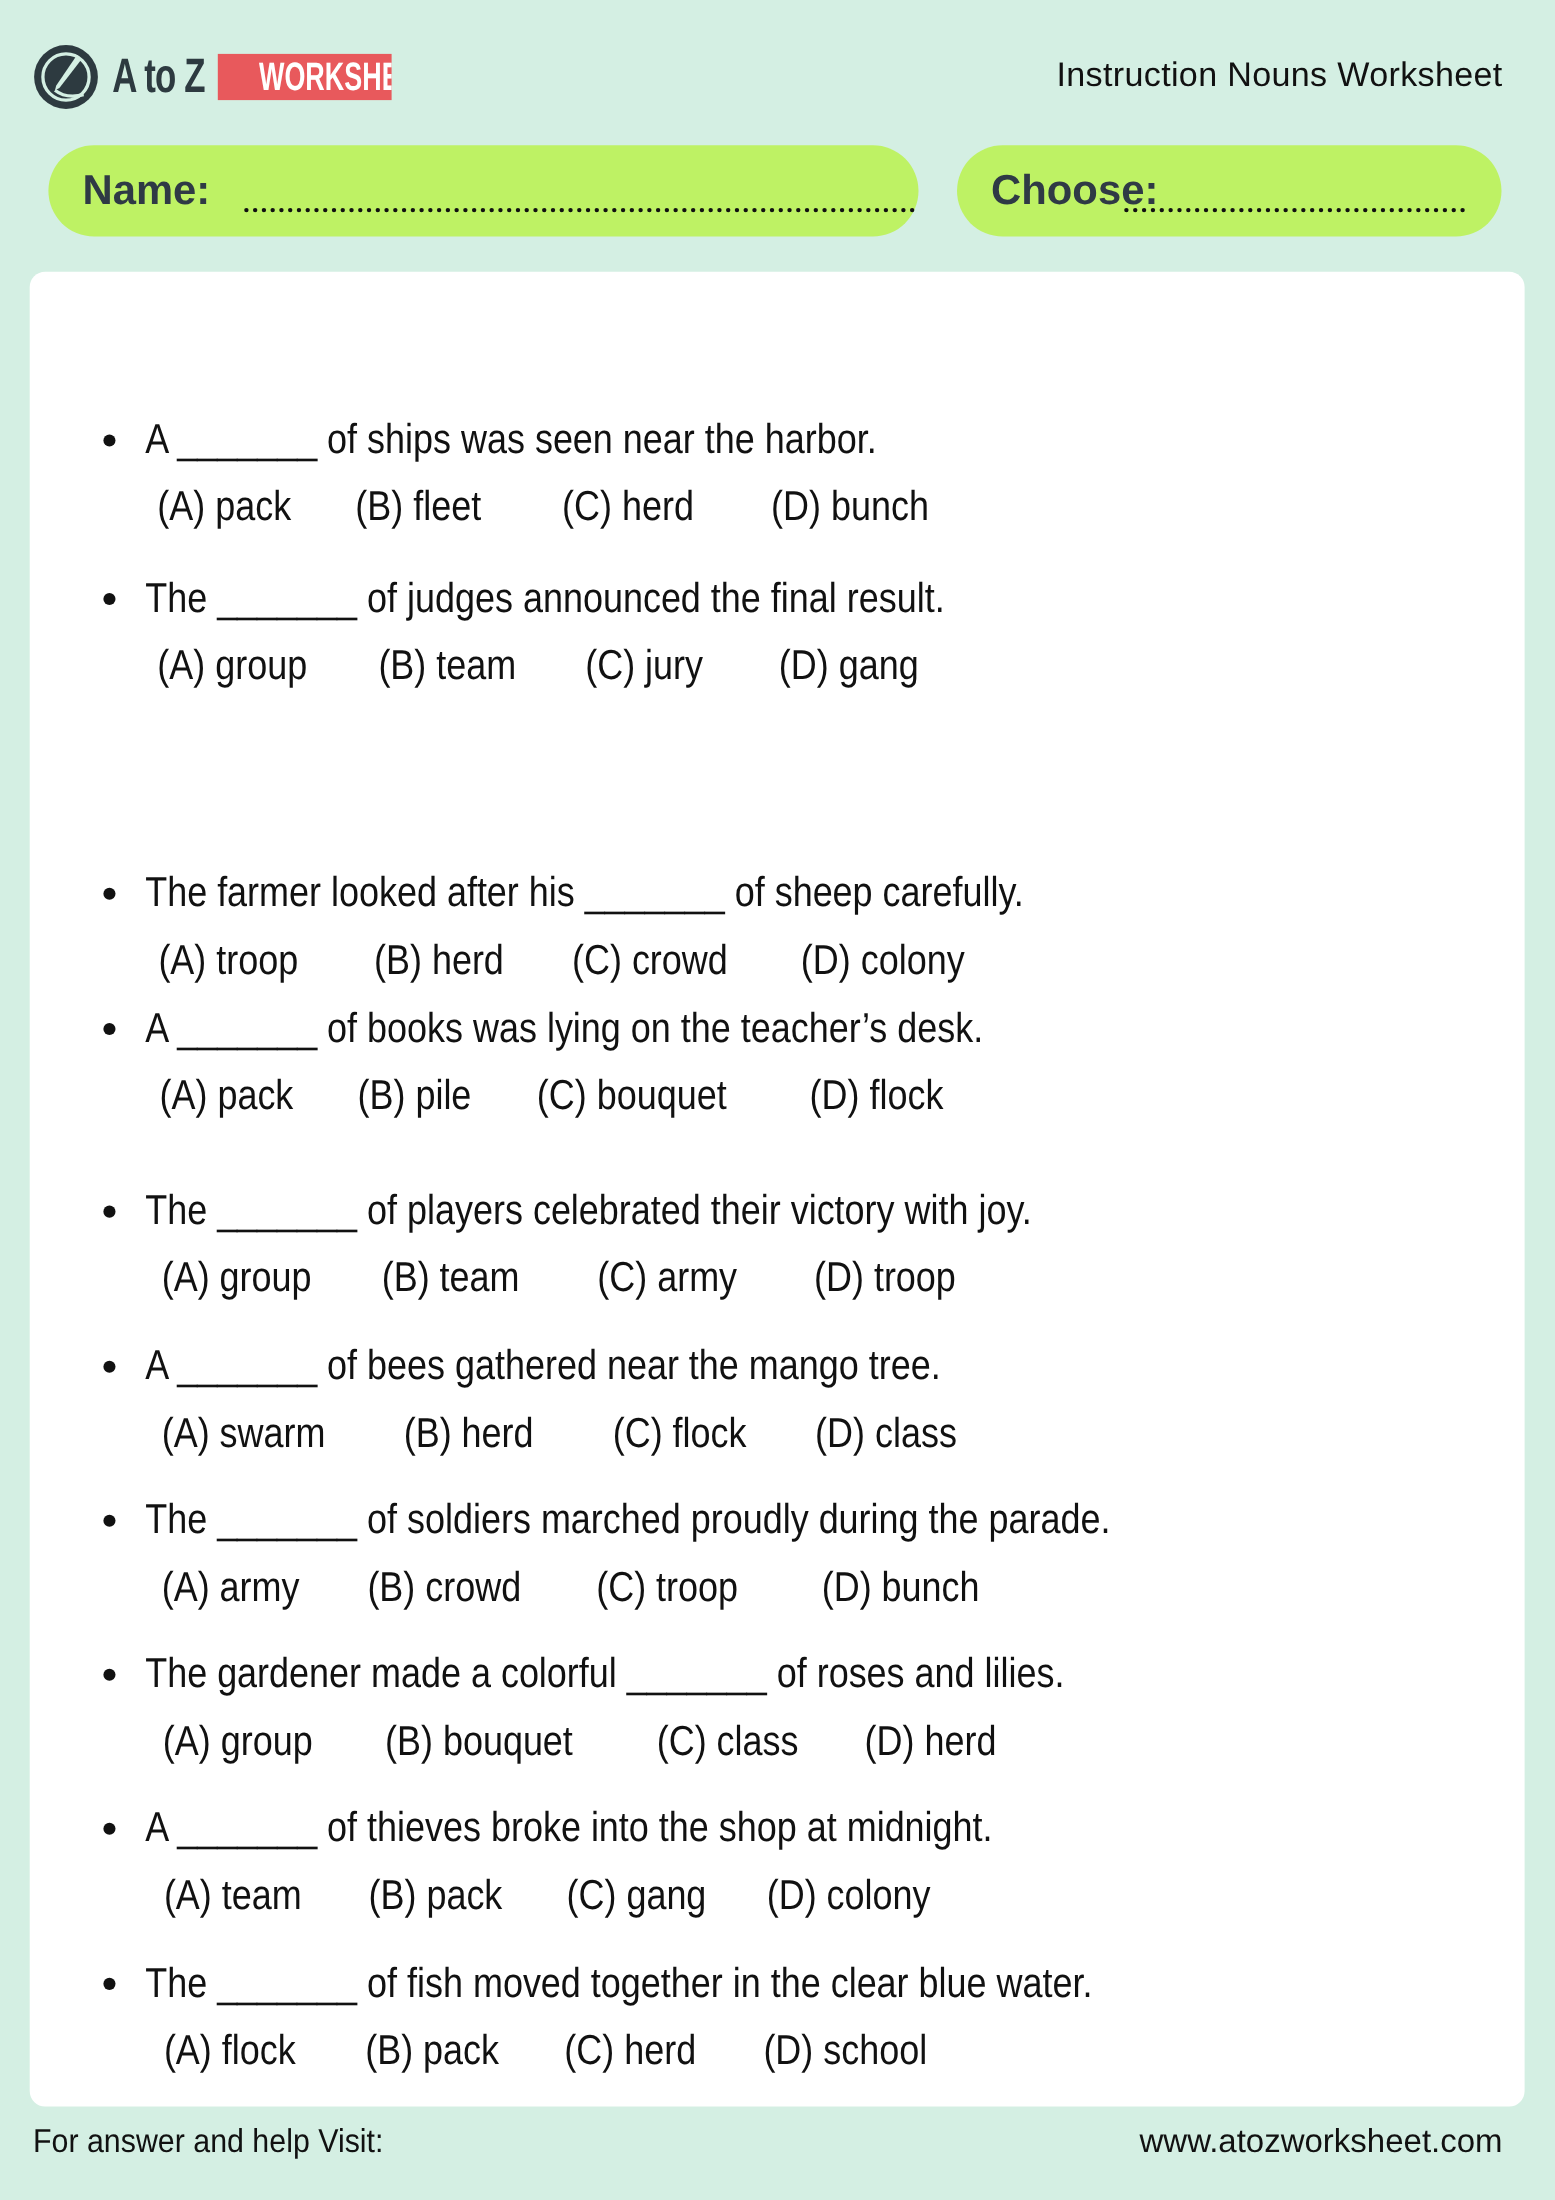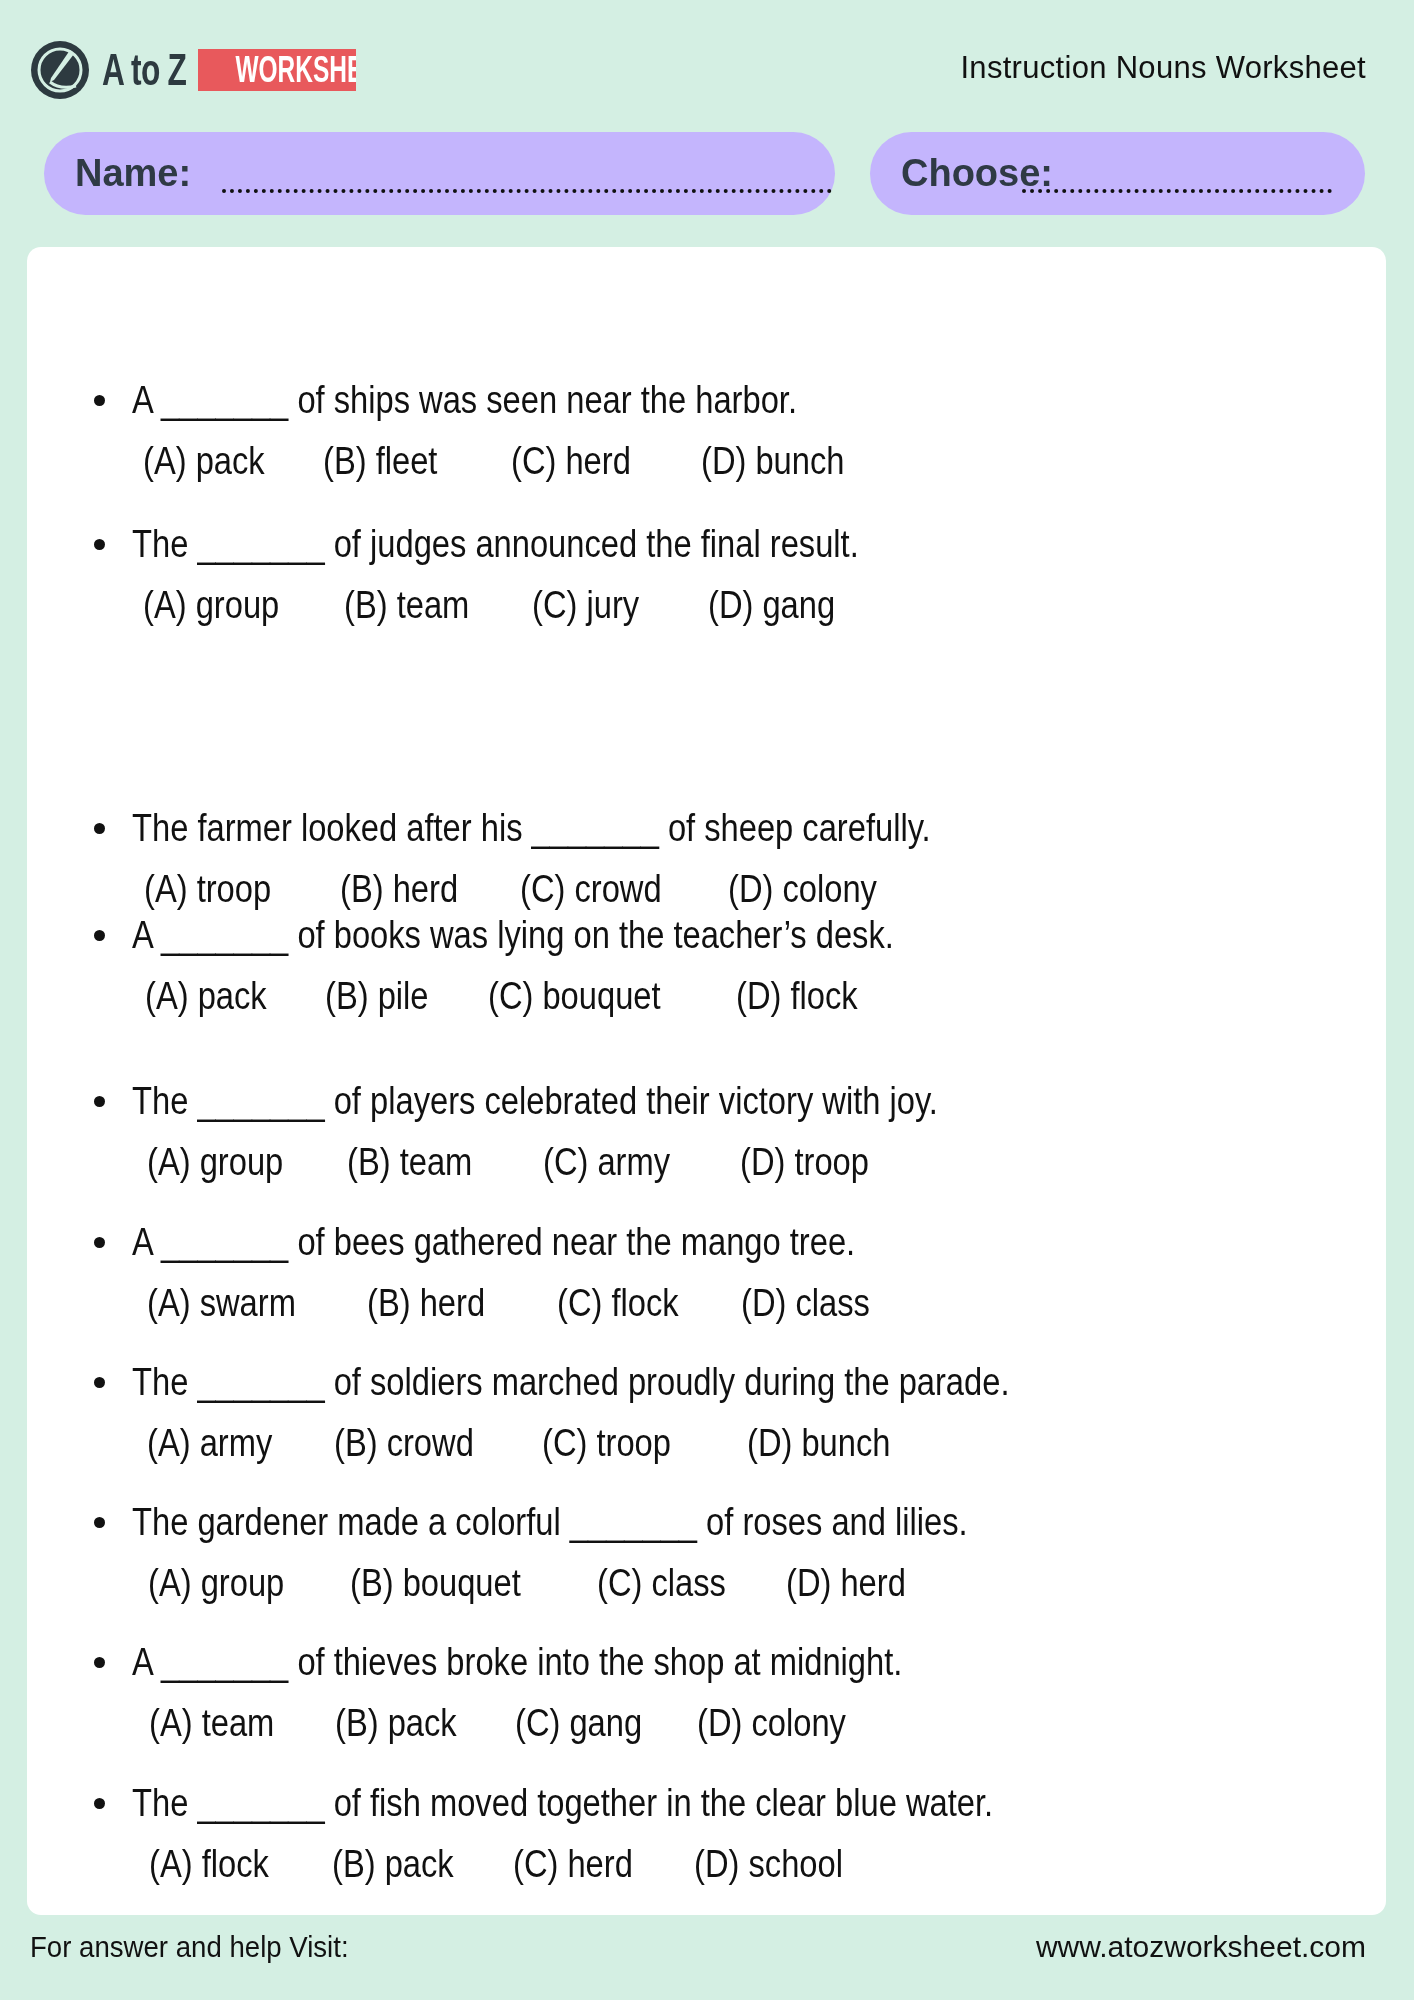--- a/index.html
+++ b/index.html
@@ -7,21 +7,21 @@
     width:1414px; height:2000px; background:#d4efe3; position:relative; overflow:hidden;
     font-family:"Liberation Sans", sans-serif; color:#111;
   }
   .logo { position:absolute; left:30px; top:40px; height:60px; display:flex; align-items:center; }
   .logo-circle { width:60px; height:60px; }
   .logo-atoz { margin-left:12px; font-family:"Liberation Sans", sans-serif; font-weight:bold; font-size:44px; color:#2d3a40; display:inline-block; transform:scaleX(0.72); transform-origin:left center; letter-spacing:-1px; width:90px; white-space:nowrap; }
   .logo-ws { margin-left:6px; background:#e8595c; color:#fff; font-weight:bold; font-size:36px; height:42px; line-height:42px; width:158px; text-align:center; overflow:hidden; white-space:nowrap; }
   .logo-ws span { display:inline-block; transform:scaleX(0.68); }
   .title { position:absolute; right:48px; top:50px; font-size:31px; color:#111; letter-spacing:0.3px; }
 
-  .field-box { position:absolute; background:#c4b5fd; border-radius:42px; height:83px; top:132px; }
+  .field-box { position:absolute; background:#bef264; border-radius:42px; height:83px; top:132px; }
   .name-box { left:44px; width:791px; }
   .class-box { left:870px; width:495px; }
   .field-label { position:absolute; left:31px; top:20px; font-weight:bold; font-size:38px; color:#2f3a45; }
   .field-dots { position:absolute; bottom:22px; border-bottom:4px dotted #111; height:0; }
   .name-box .field-dots { left:178px; width:610px; }
   .class-box .field-dots { left:152px; width:310px; }
 
   .panel { position:absolute; left:27px; top:247px; width:1359px; height:1668px; background:#fff; border-radius:14px; }
   .instr { position:absolute; left:29px; top:38px; display:flex; align-items:center; height:44px; }
   .instr-icon { width:46px; height:42px; margin-right:12px; }
@@ -71,21 +71,21 @@
     <span class="opt" style="left:674px">(D) bunch</span>
   </div>
   <div class="q" style="top:272px">
     <span class="bullet"></span>
     <span class="q-text">The _______ of judges announced the final result.</span>
     <span class="opt" style="left:116px">(A) group</span>
     <span class="opt" style="left:317px">(B) team</span>
     <span class="opt" style="left:505px">(C) jury</span>
     <span class="opt" style="left:681px">(D) gang</span>
   </div>
-  <div class="q" style="top:556px">
+  <div class="q" style="top:540px">
     <span class="bullet"></span>
     <span class="q-text">The farmer looked after his _______ of sheep carefully.</span>
     <span class="opt" style="left:117px">(A) troop</span>
     <span class="opt" style="left:313px">(B) herd</span>
     <span class="opt" style="left:493px">(C) crowd</span>
     <span class="opt" style="left:701px">(D) colony</span>
   </div>
   <div class="q" style="top:663px">
     <span class="bullet"></span>
     <span class="q-text">A _______ of books was lying on the teacher’s desk.</span>

